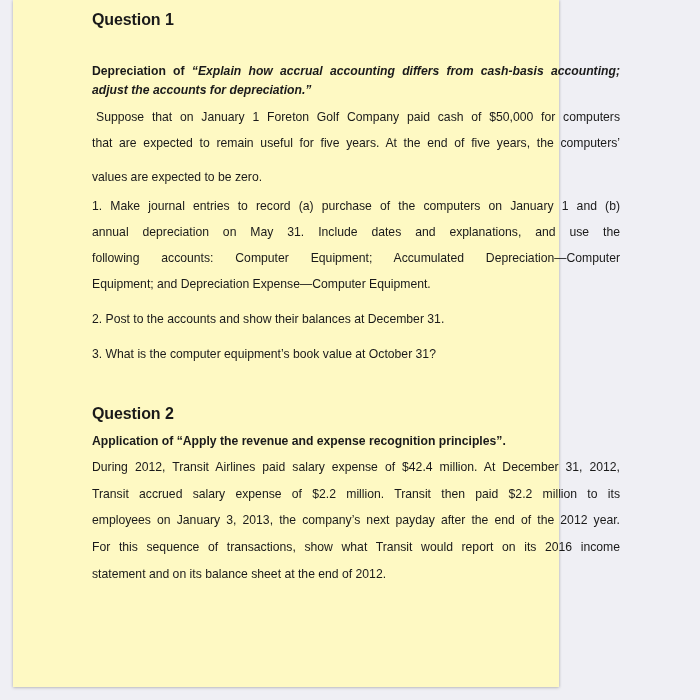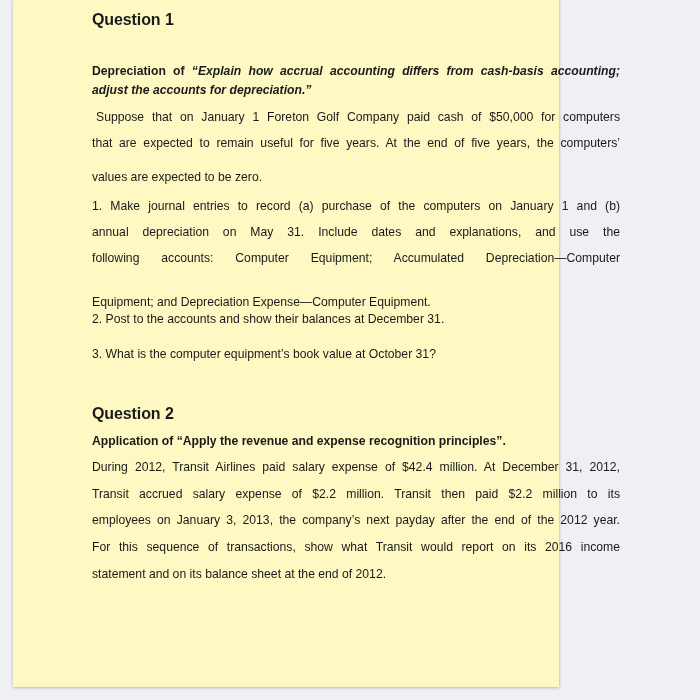--- a/index.html
+++ b/index.html
@@ -63,21 +63,21 @@
     </div>
     <div class="line bi" style="top:82px;">adjust the accounts for depreciation.”</div>
 
     <div class="line justify" style="top:109px; left:4px; width:524px;">Suppose that on January 1 Foreton Golf Company paid cash of $50,000 for computers</div>
     <div class="line justify" style="top:135px;">that are expected to remain useful for five years. At the end of five years, the computers’</div>
     <div class="line" style="top:162px;margin-top:7px;">values are expected to be zero.</div>
 
     <div class="line justify" style="top:198px;">1. Make journal entries to record (a) purchase of the computers on January 1 and (b)</div>
     <div class="line justify" style="top:224px;">annual depreciation on May 31. Include dates and explanations, and use the</div>
     <div class="line justify" style="top:250px;">following accounts: Computer Equipment; Accumulated Depreciation—Computer</div>
-    <div class="line" style="top:276px;margin-top:18px;">Equipment; and Depreciation Expense—Computer Equipment.</div>
+    <div class="line" style="top:276px;">Equipment; and Depreciation Expense—Computer Equipment.</div>
 
     <div class="line" style="top:311px;">2. Post to the accounts and show their balances at December 31.</div>
     <div class="line" style="top:346px;">3. What is the computer equipment’s book value at October 31?</div>
 
     <div class="q-title" style="top:381px;margin-top:24px;">Question 2</div>
 
     <div class="line bold" style="top:433px;">Application of “Apply the revenue and expense recognition principles”.</div>
 
     <div class="line justify" style="top:459px;">During 2012, Transit Airlines paid salary expense of $42.4 million. At December 31, 2012,</div>
     <div class="line justify" style="top:486px;">Transit accrued salary expense of $2.2 million. Transit then paid $2.2 million to its</div>

